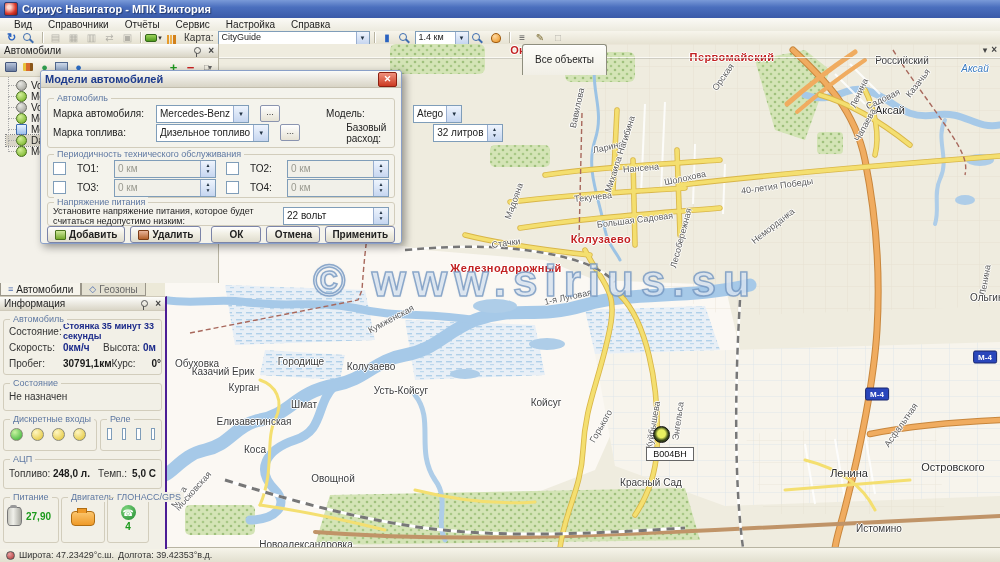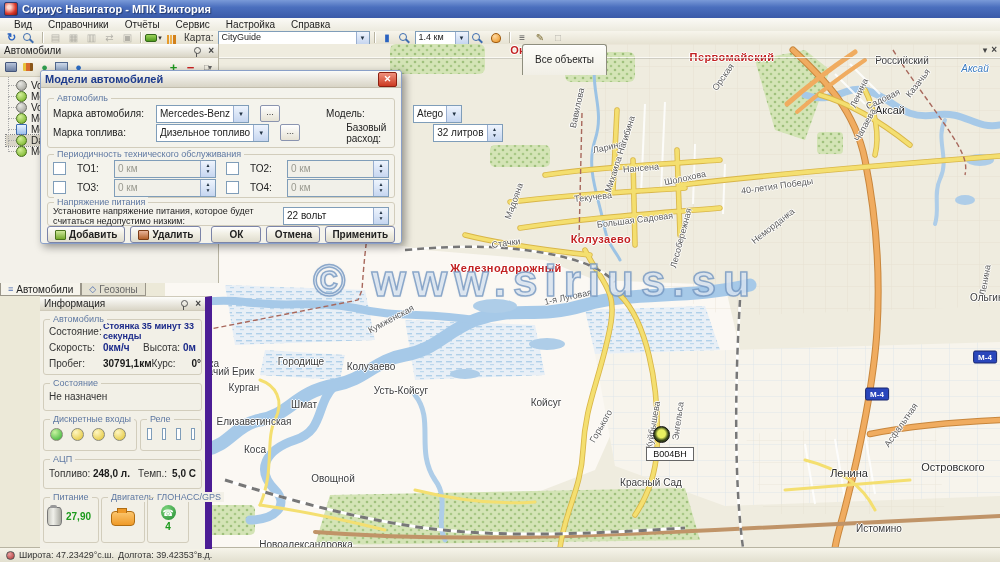--- a/index.html
+++ b/index.html
@@ -84,21 +84,21 @@
   .vico.green-car{background:radial-gradient(circle at 35% 30%,#d4f09a,#6fae1e);border:1px solid #46701a;}
   .vico.doc{border-radius:1px;background:linear-gradient(180deg,#eaf2fe,#9cc0ee);border:1px solid #3a6ab0;}
 
   
   #bottom-tabs{position:absolute;left:0;top:283px;width:218px;height:13px;display:flex;z-index:21;background:transparent;}
   .btab{display:flex;align-items:center;gap:3px;padding:0 7px;font-size:10px;border:1px solid #9a968a;border-top:none;background:#e4e1d2;color:#666;height:12px;}
   .btab.active{background:#f6f4ec;color:#222;}
   .btab .bico{font-size:9px;color:#4a6ab0;}
 
   
-  #info-panel{position:absolute;left:0;top:296px;width:165px;height:252px;background:#f2f0e7;border-right:7px solid #4c1d95;border-top:1px solid #cfcaba;z-index:20;font-size:10px;margin-left:40px;}
+  #info-panel{position:absolute;left:0;top:296px;width:165px;height:252px;background:#f2f0e7;border-right:2px solid #4c1d95;border-top:1px solid #cfcaba;z-index:20;font-size:10px;}
   #info-panel .dock-header{height:13px;}
   .grp{position:absolute;border:1px solid #d2cdbc;border-radius:3px;background:transparent;}
   .grp .cap{position:absolute;top:-6px;left:6px;background:#f2f0e7;padding:0 3px;color:#5e78a2;font-size:9px;}
   .irow{display:flex;align-items:center;padding:0 5px;height:16px;}
   .ilab{color:#333;}
   .ival{font-weight:bold;color:#1b2a8a;}
   .ival.dark{color:#1a1a1a;}
   .ival.green{color:#1c9a1c;}
   .led{width:11px;height:11px;border-radius:50%;border:1px solid #8a8a7a;margin:0 4px;}
   .led.green{background:radial-gradient(circle at 35% 30%,#c8f2a0,#2fae2f);}

